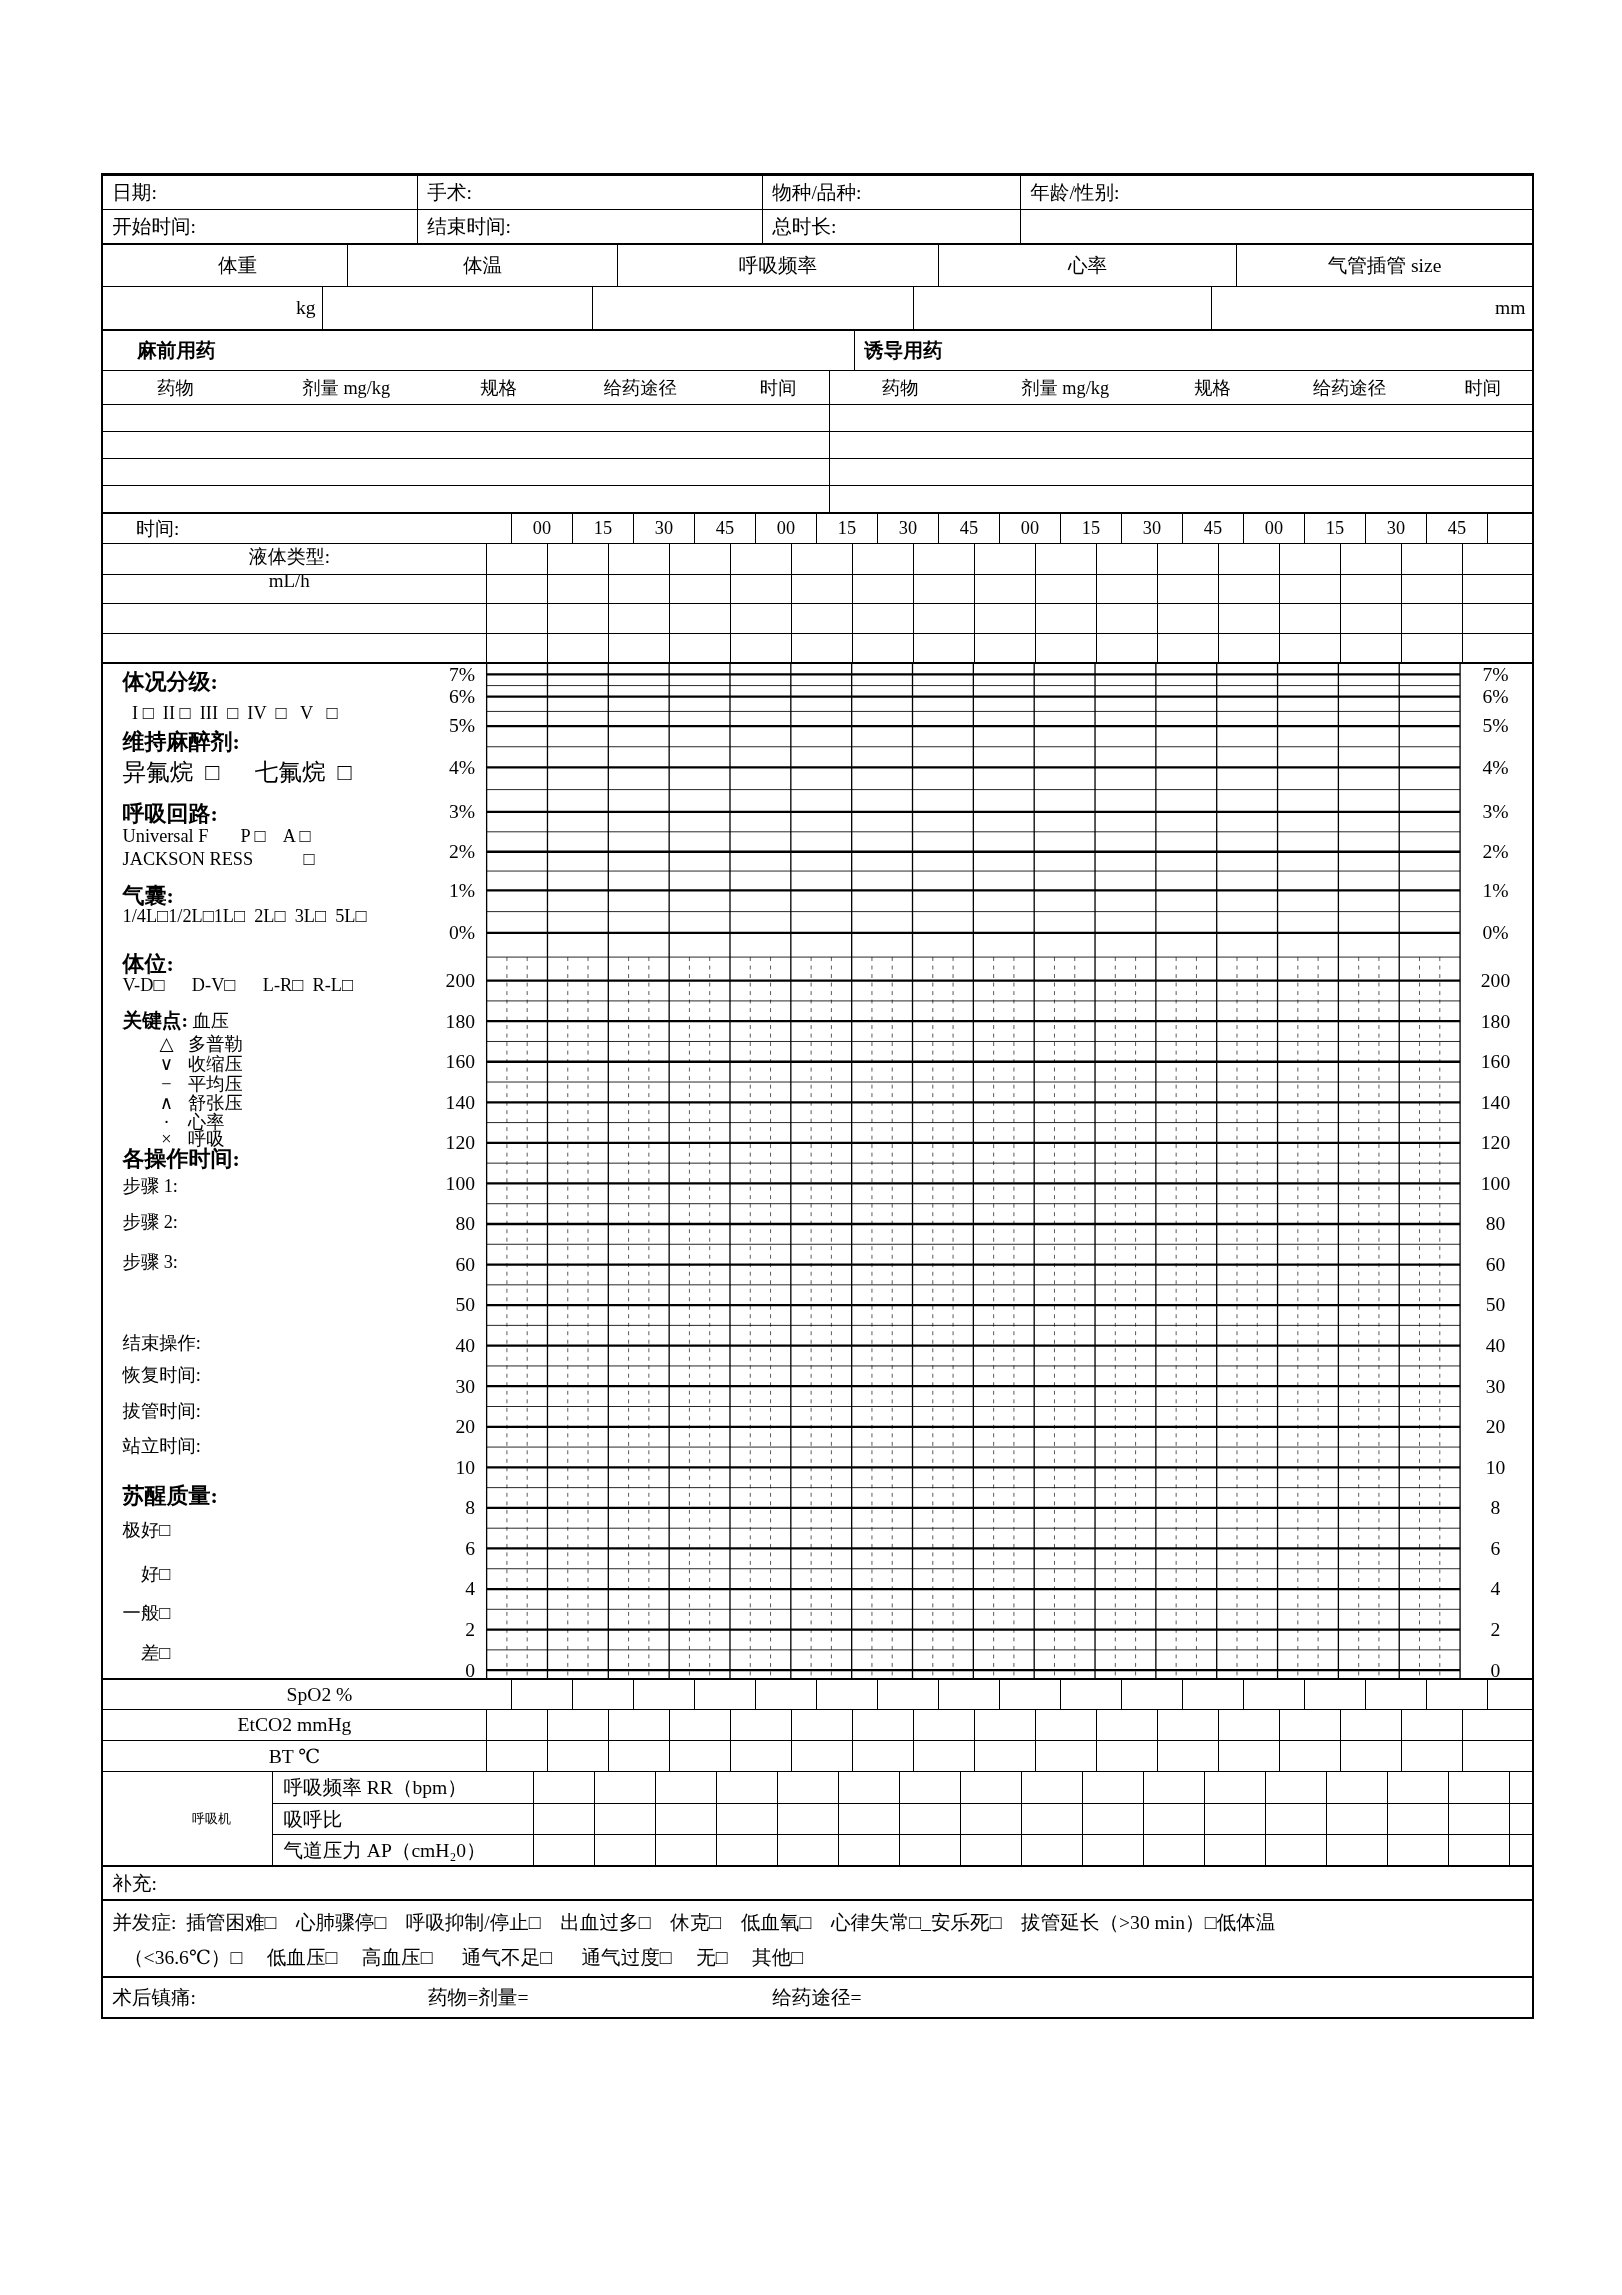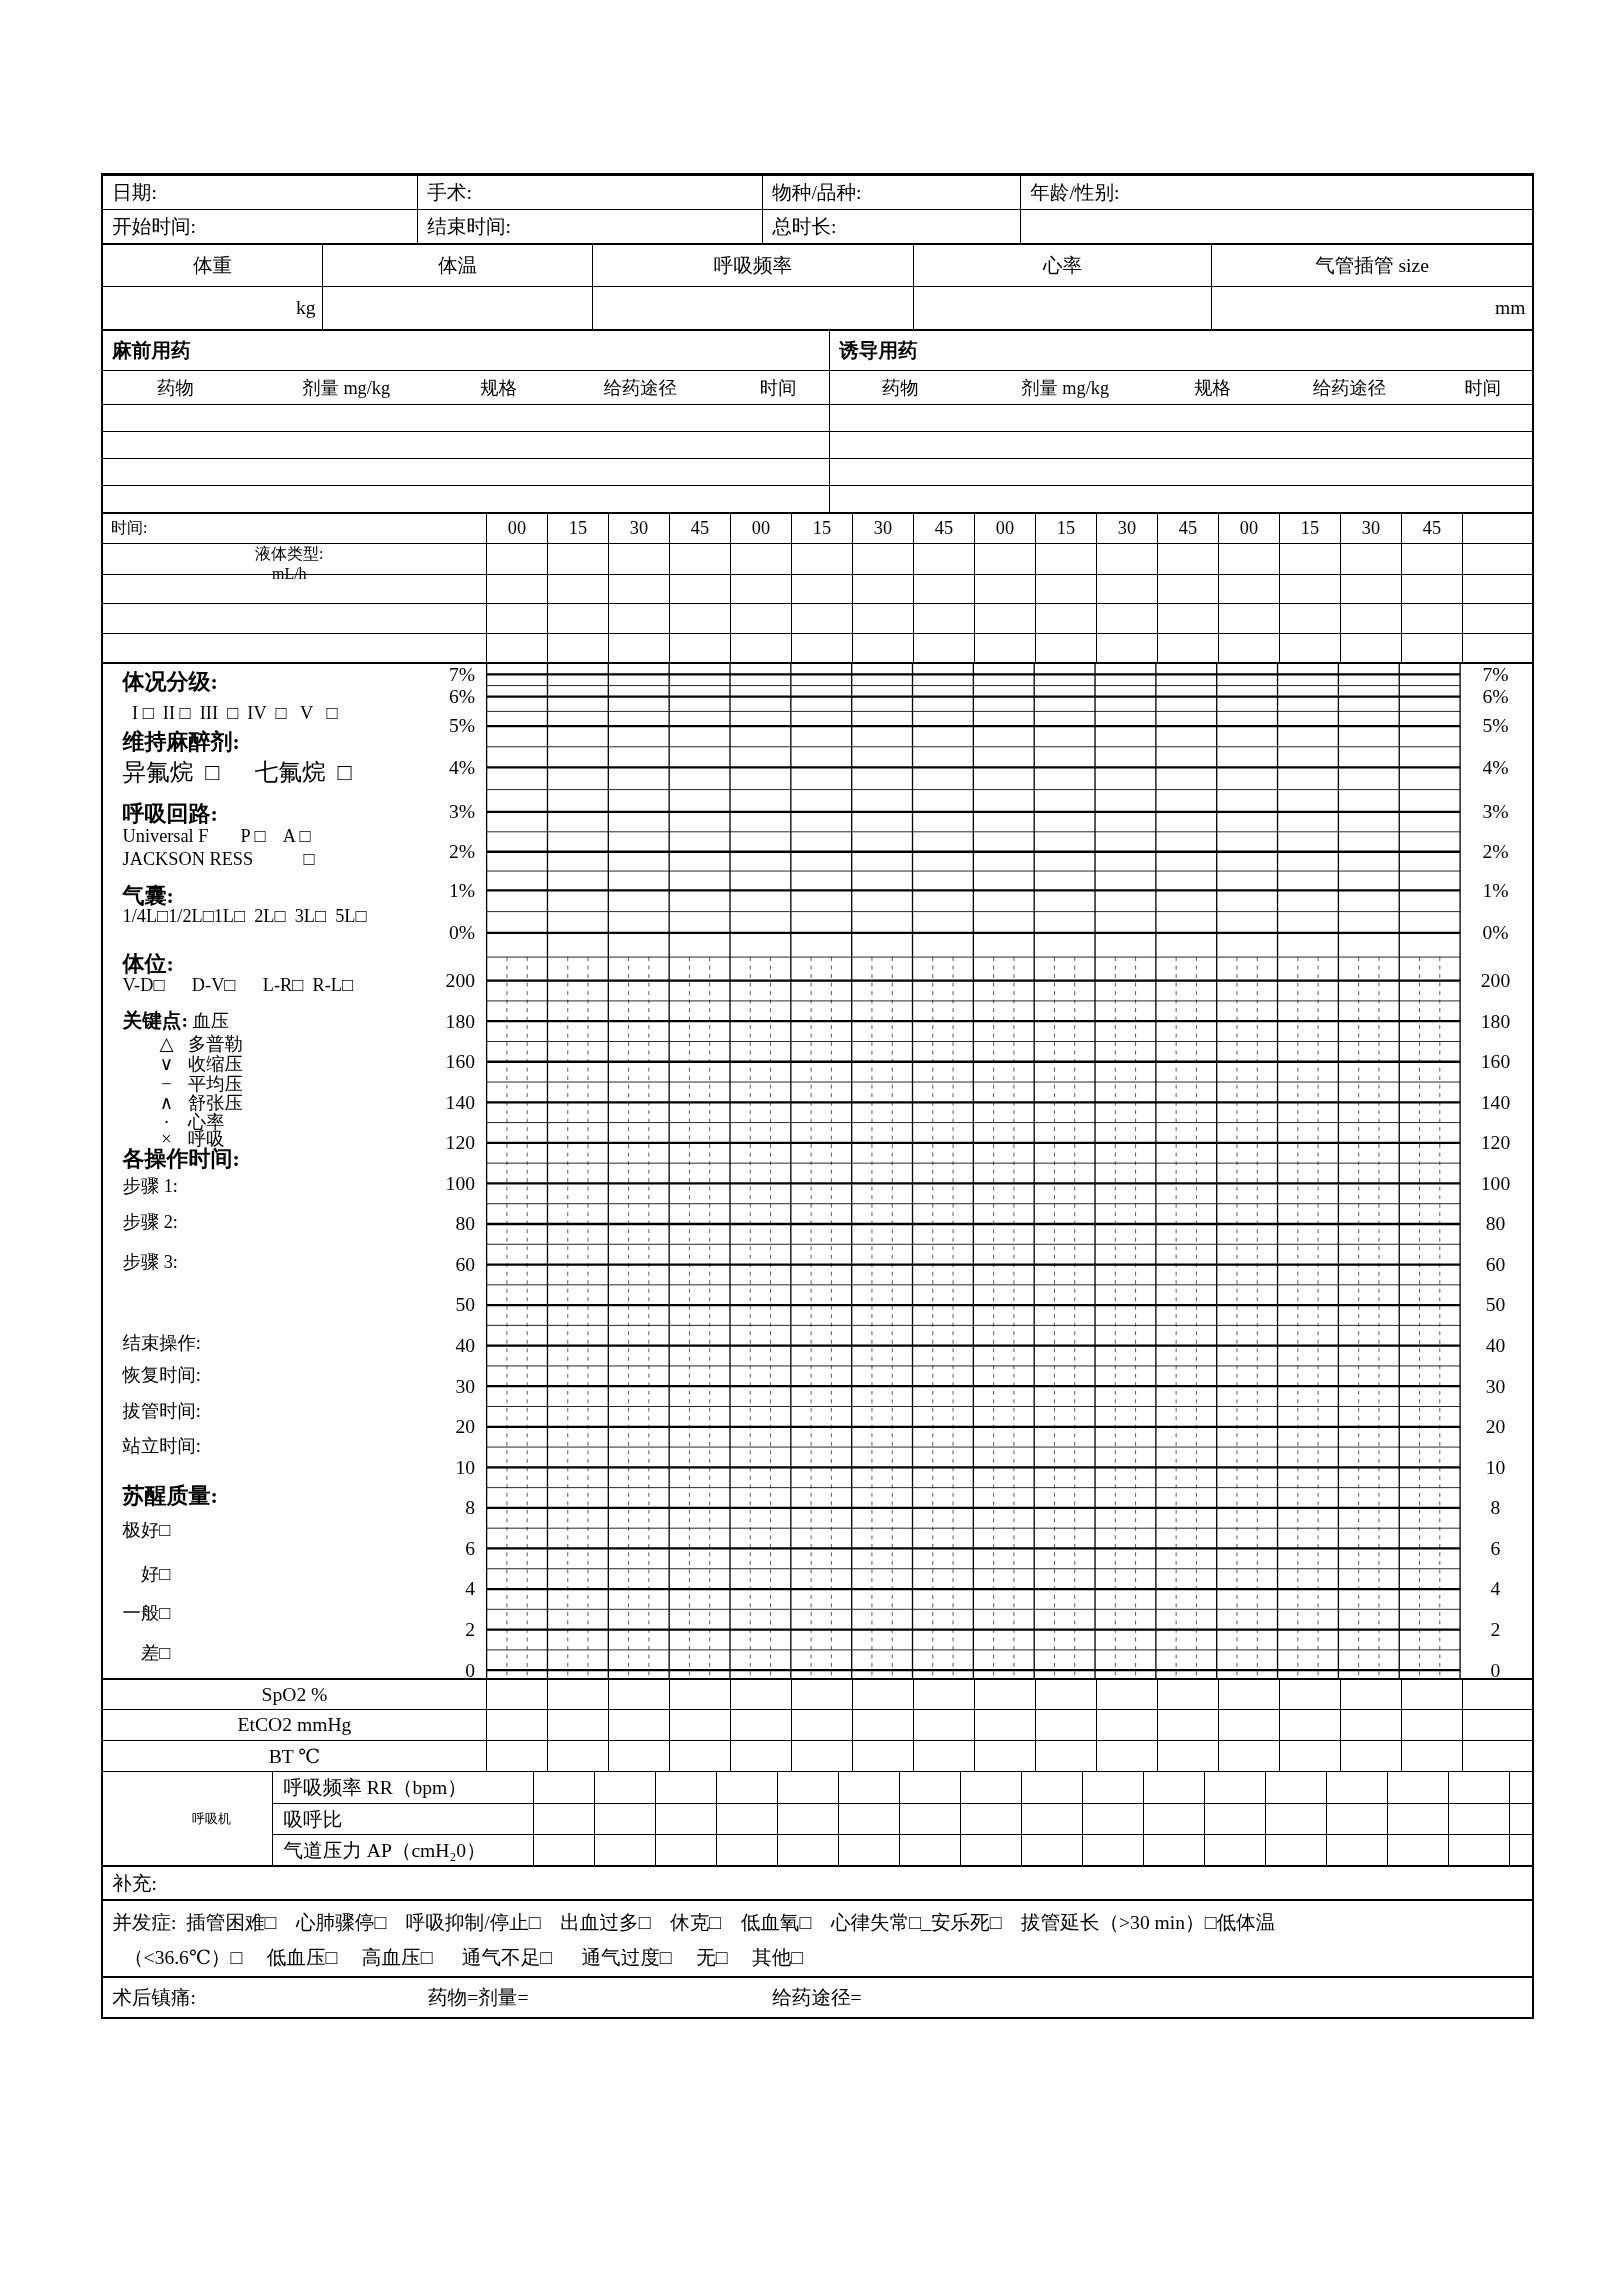--- a/index.html
+++ b/index.html
@@ -2,21 +2,21 @@
 <html style="font-size:10.5px"><head>
 <meta charset="utf-8">
 <style>
   html,body{margin:0;padding:0;}
   body{width:1623px;height:2295px;background:#fff;position:relative;
        font-family:"Liberation Serif","DejaVu Serif",serif;color:#000;}
   .form{position:absolute;left:101px;top:173px;width:1433px;box-sizing:border-box;
         border:2.6px solid #000;background:#fff;}
   .row{display:flex;box-sizing:border-box;border-top:1.3px solid #000;align-items:stretch;}
   .row.first{border-top:none;}
-  .bt3{border-top:2px solid #000;}
+  .bt3{border-top:2px solid #000;padding-left:25px;}
   .cell{box-sizing:border-box;border-left:1.3px solid #000;display:flex;align-items:center;
         font-size:18.3px;overflow:hidden;}
   .cell.cfirst{border-left:none;}
   .titlerow{height:52px;justify-content:center;align-items:center;display:flex;}
   .title{font-size:30px;font-weight:bold;letter-spacing:2.6px;}
   .inforow{height:34px;}
   .inforow .cell{padding-left:9.2px;font-size:19.6px;}
   .w-i1{width:314px;} .w-i2{width:345px;} .w-i3{width:258px;} .w-i4{flex:1;}
   .vitalrow{height:43px;}
   .vitalrow .cell{justify-content:center;font-size:19.6px;}
@@ -26,21 +26,21 @@
   .medhdr .cell{padding-left:9.2px;font-size:19.6px;font-weight:bold;}
   .half{width:726px;box-sizing:border-box;}
   .halfr{flex:1;border-left:1.3px solid #000;box-sizing:border-box;}
   .colhdr{height:34px;}
   .colhdr .half,.colhdr .halfr{display:flex;align-items:center;}
   .colhdr span{display:block;text-align:center;font-size:18.3px;}
   .ch1{width:20%;} .ch2{width:27%;} .ch3{width:15%;} .ch4{width:24%;} .ch5{width:14%;}
   .drugrow{height:27px;}
   .timerow{height:31px;}
   .labelcell{width:383px;box-sizing:border-box;padding-left:7.9px;display:flex;
-             align-items:center;font-size:16px;}
+             align-items:center;font-size:19px;}
   .tcells{display:flex;}
   .tcell{width:61px;justify-content:center;font-size:18.3px;}
   .lastcol{flex:1;box-sizing:border-box;border-left:1.3px solid #000;}
   .fluidrow{height:31px;}
   .emptyfluid{height:29.4px;}
   .fluidlabel{justify-content:space-between;padding-right:18.3px;flex-direction:column;}
   
   .chartband{height:1014px;position:relative;overflow:hidden;border-top:2px solid #000;}
   .chartband svg{position:absolute;left:0;top:0;}
   .axlab{position:absolute;height:23.6px;line-height:23.6px;font-size:19.6px;}

